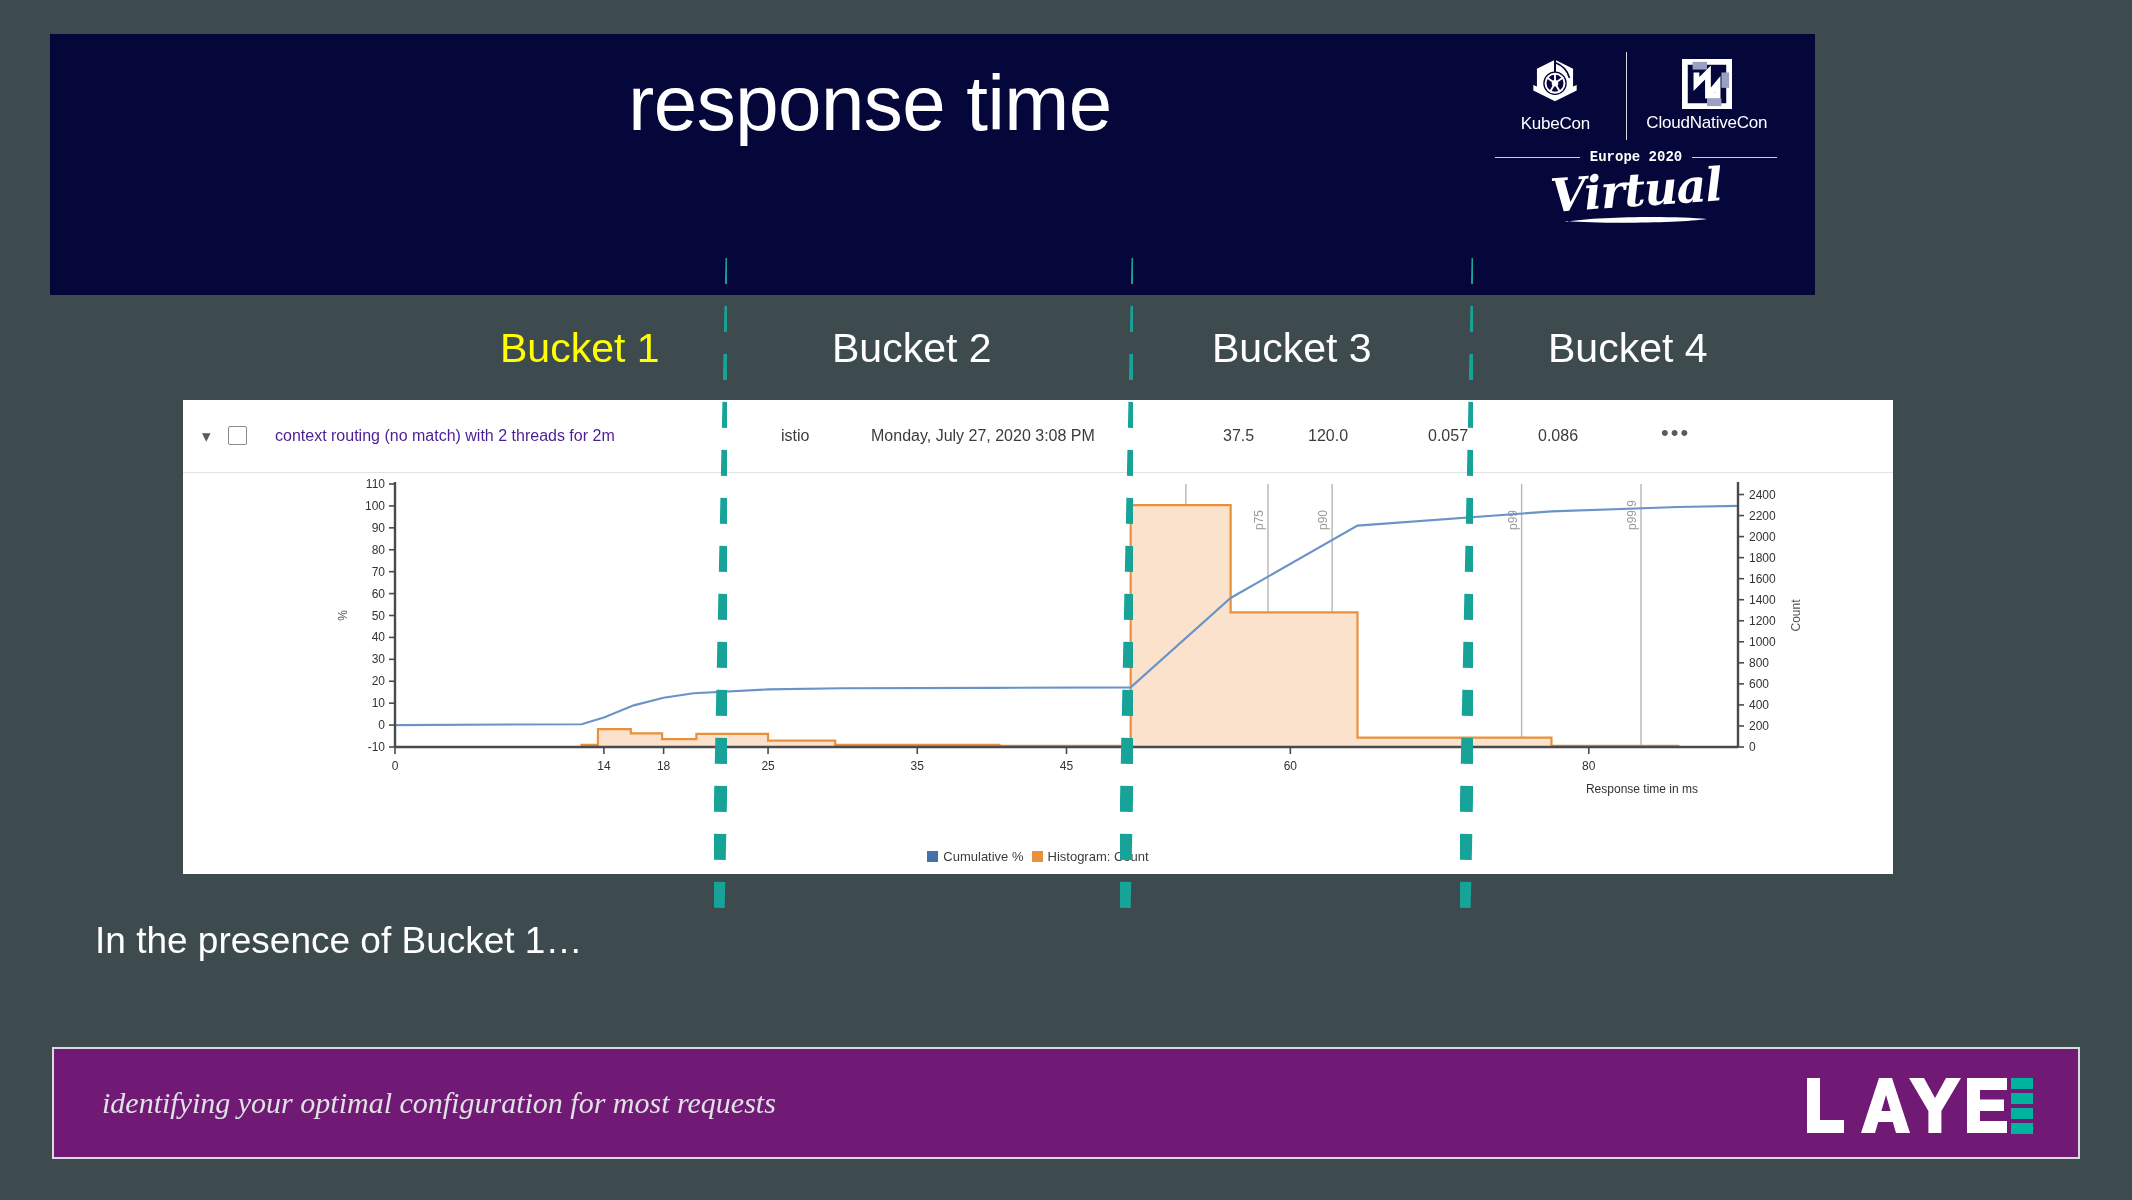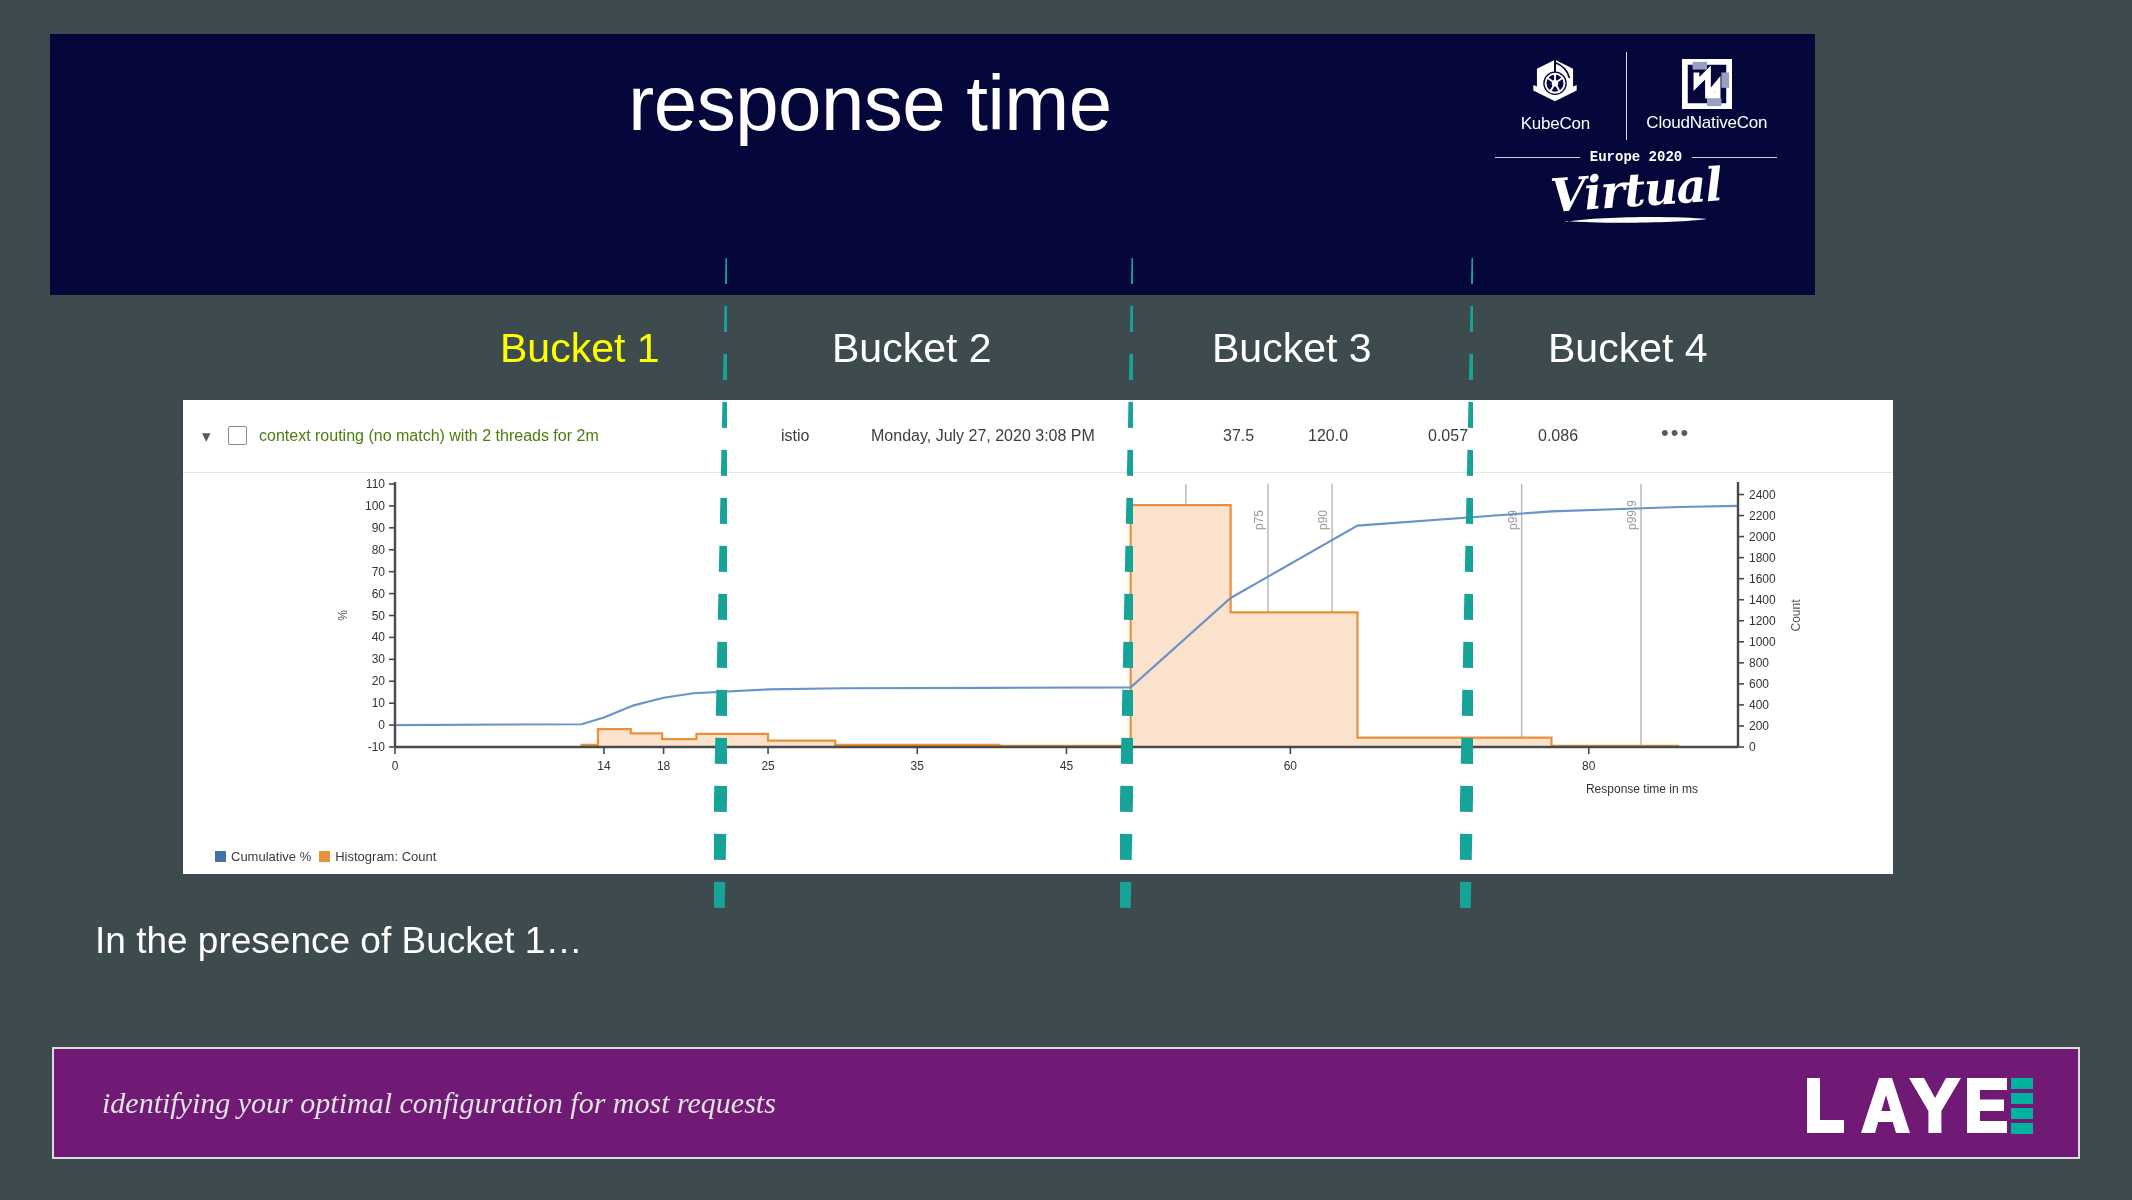--- a/index.html
+++ b/index.html
@@ -56,35 +56,35 @@
   .card{
     position:absolute;left:183px;top:400px;width:1710px;height:474px;
     background:#ffffff;
   }
   .card-head{
     position:absolute;left:0;top:0;width:100%;height:72px;
     border-bottom:1px solid #e3e3e3;
   }
   .ch-chevron{position:absolute;left:19px;top:28px;font-size:17px;color:#5a5a5a;line-height:1;}
   .ch-check{position:absolute;left:45px;top:26px;width:17px;height:17px;border:1.6px solid #8a8a8a;border-radius:2px;}
-  .ch-name{position:absolute;left:76px;top:27px;font-size:16px;color:#4d7c0f;white-space:nowrap;}
+  .ch-name{position:absolute;left:92px;top:27px;font-size:16px;color:#4c1d95;white-space:nowrap;}
   .ch-mesh{position:absolute;left:598px;top:27px;font-size:16px;color:#3c3c3c;}
   .ch-date{position:absolute;left:688px;top:27px;font-size:16px;color:#3c3c3c;white-space:nowrap;}
   .ch-m1{position:absolute;left:1040px;top:27px;font-size:16px;color:#3c3c3c;}
   .ch-m2{position:absolute;left:1125px;top:27px;font-size:16px;color:#3c3c3c;}
   .ch-m3{position:absolute;left:1245px;top:27px;font-size:16px;color:#3c3c3c;}
   .ch-m4{position:absolute;left:1355px;top:27px;font-size:16px;color:#3c3c3c;}
   .ch-more{position:absolute;left:1478px;top:20px;font-size:22px;color:#5a5a5a;letter-spacing:2px;}
 
   .plotwrap{position:absolute;left:0;top:72px;width:100%;height:402px;}
 
   .legend{
     position:absolute;left:0;bottom:10px;width:100%;
-    display:flex;justify-content:flex-start;gap:8px;align-items:center;
-    font-size:13px;color:#3c3c3c;padding-left:32px;
+    display:flex;justify-content:center;gap:8px;align-items:center;
+    font-size:13px;color:#3c3c3c;
   }
   .lg{display:flex;align-items:center;gap:5px;}
   .sw{width:11px;height:11px;display:inline-block;}
 
   
   .cap-left{
     position:absolute;left:95px;top:920px;width:660px;
     font-size:37px;color:#ffffff;
   }
   .cap-right{

